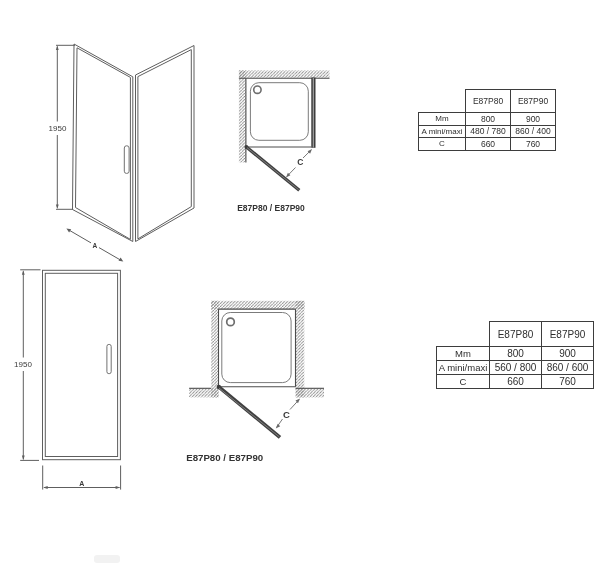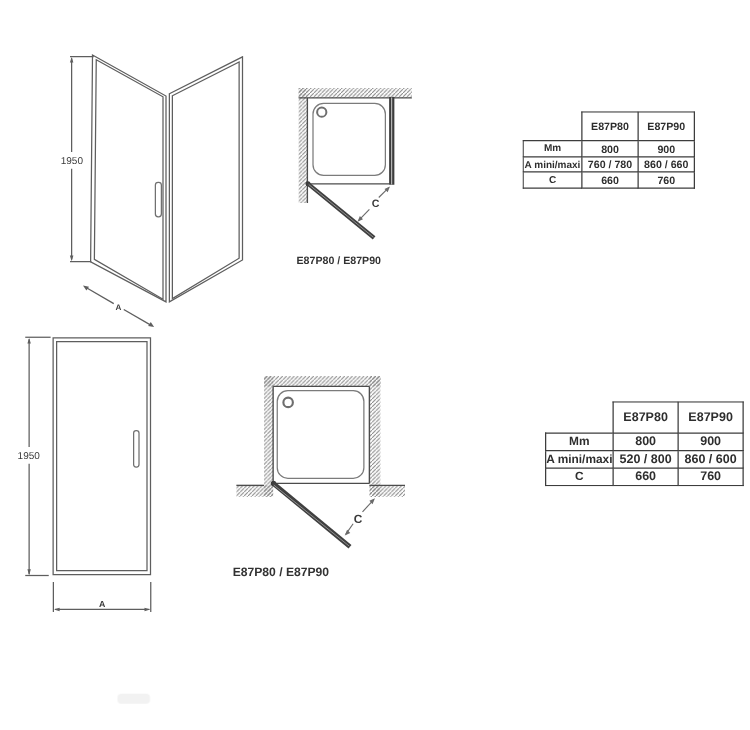--- a/index.html
+++ b/index.html
@@ -1,20 +1,20 @@
 <!DOCTYPE html>
 <html><head>
 <meta charset="utf-8">
 <style>
 html,body{margin:0;padding:0;background:#ffffff;}
 #page{position:relative;width:600px;height:584px;background:#ffffff;overflow:hidden;
   font-family:"Liberation Sans",sans-serif;filter:blur(0.35px);}
 svg text{font-family:"Liberation Sans",sans-serif;}
 table{border-collapse:collapse;position:absolute;table-layout:fixed;color:#2e2e2e;}
-td,th{border:1px solid #3d3d3d;text-align:center;vertical-align:middle;padding:0;font-weight:bold;white-space:nowrap;overflow:hidden;}
+td,th{border:1px solid #3d3d3d;text-align:center;vertical-align:middle;padding:0;font-weight:normal;white-space:nowrap;overflow:hidden;}
 td.noborder{border:none;}
 #t1{will-change:transform;left:418px;top:89px;font-size:8.5px;}
 #t1 td{height:11.6px;}
 #t1 td:first-child{font-size:8px;}
 #t1 tr.hd td{height:22px;}
 #t2{will-change:transform;left:436px;top:321px;font-size:10px;}
 #t2 td{height:13px;}
 #t2 td:first-child{font-size:9.5px;}
 #t2 tr.hd td{height:24px;}
 </style>
@@ -181,22 +181,22 @@
           <td>E87P80</td>
           <td>E87P90</td>
         </tr>
 <tr>
           <td>Mm</td>
           <td>800</td>
           <td>900</td>
         </tr>
 <tr>
           <td>A mini/maxi</td>
-          <td>760 / 780</td>
-          <td>860 / 660</td>
+          <td>480 / 780</td>
+          <td>860 / 400</td>
         </tr>
 <tr>
           <td>C</td>
           <td>660</td>
           <td>760</td>
         </tr>
 </tbody>
     </table>
 
 <table id="t2">
@@ -211,21 +211,21 @@
           <td>E87P80</td>
           <td>E87P90</td>
         </tr>
 <tr>
           <td>Mm</td>
           <td>800</td>
           <td>900</td>
         </tr>
 <tr>
           <td>A mini/maxi</td>
-          <td>520 / 800</td>
+          <td>560 / 800</td>
           <td>860 / 600</td>
         </tr>
 <tr>
           <td>C</td>
           <td>660</td>
           <td>760</td>
         </tr>
 </tbody>
     </table>
 

